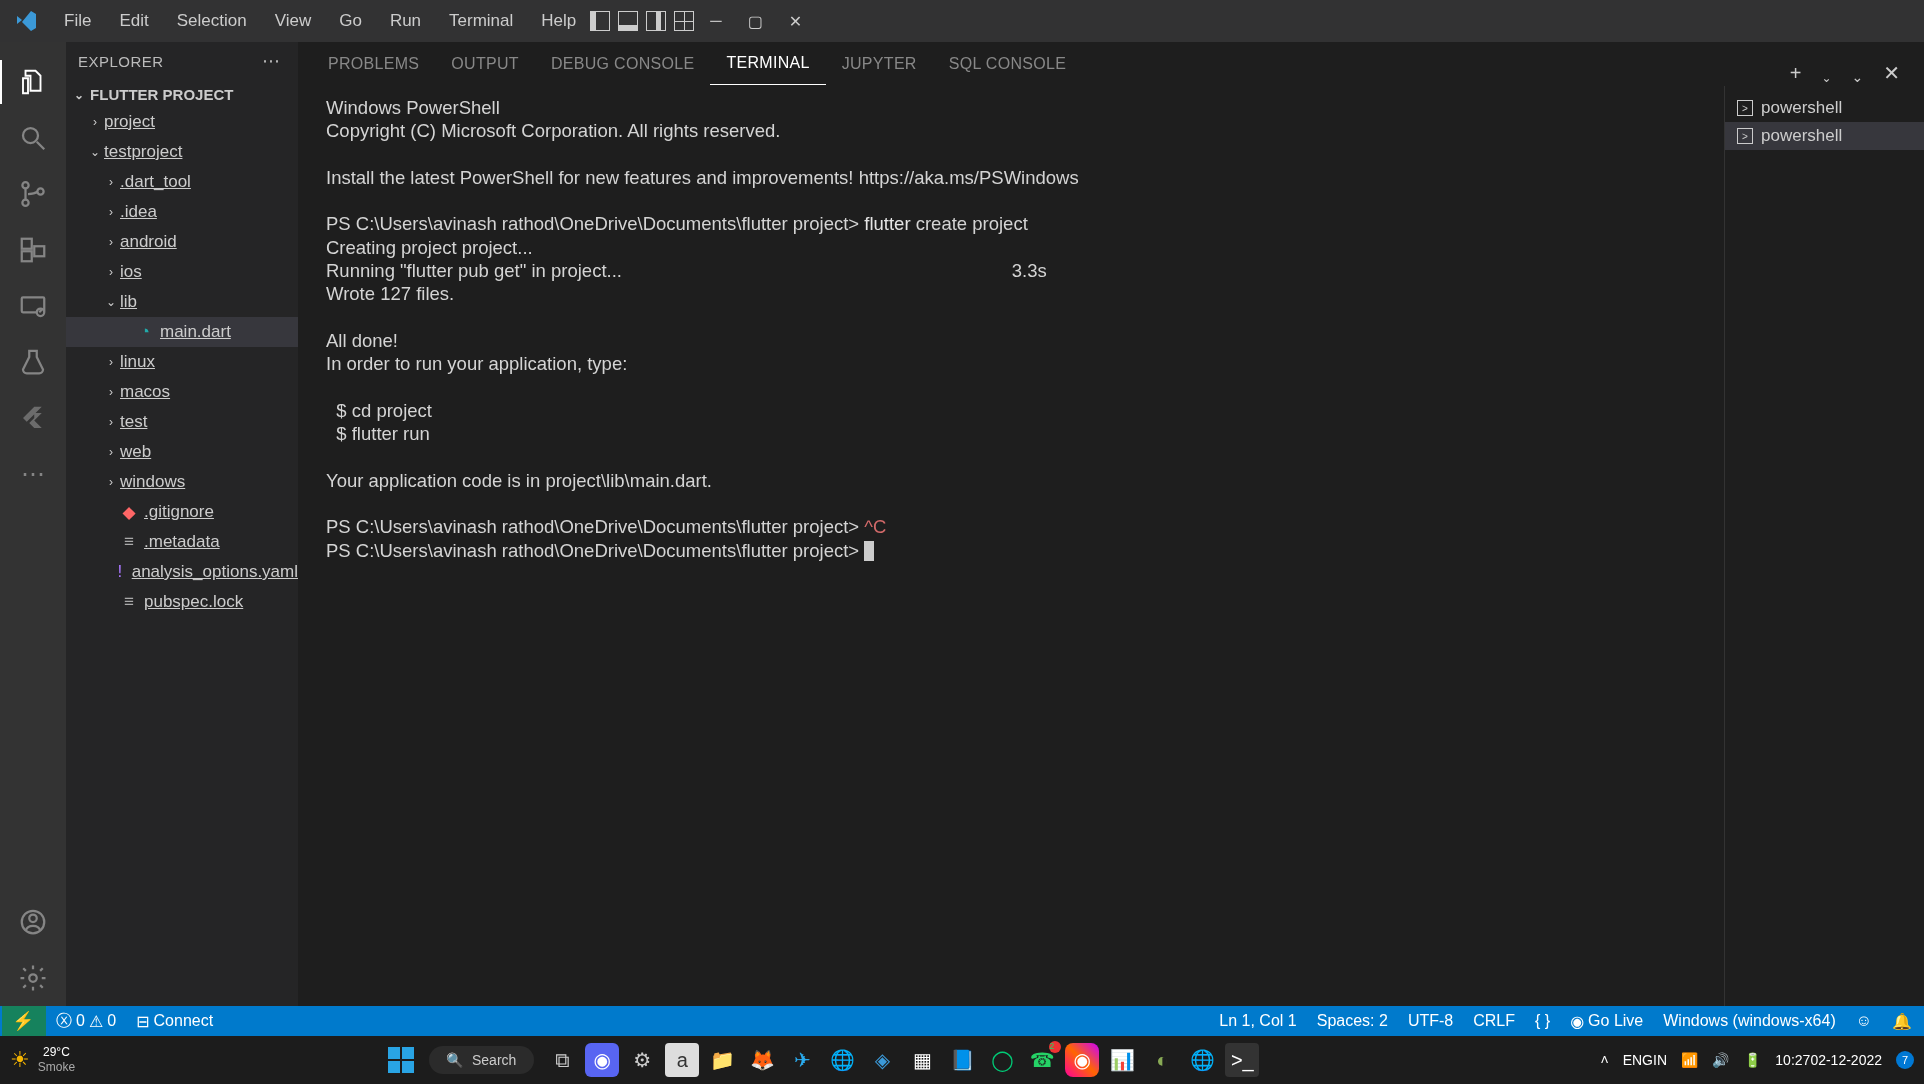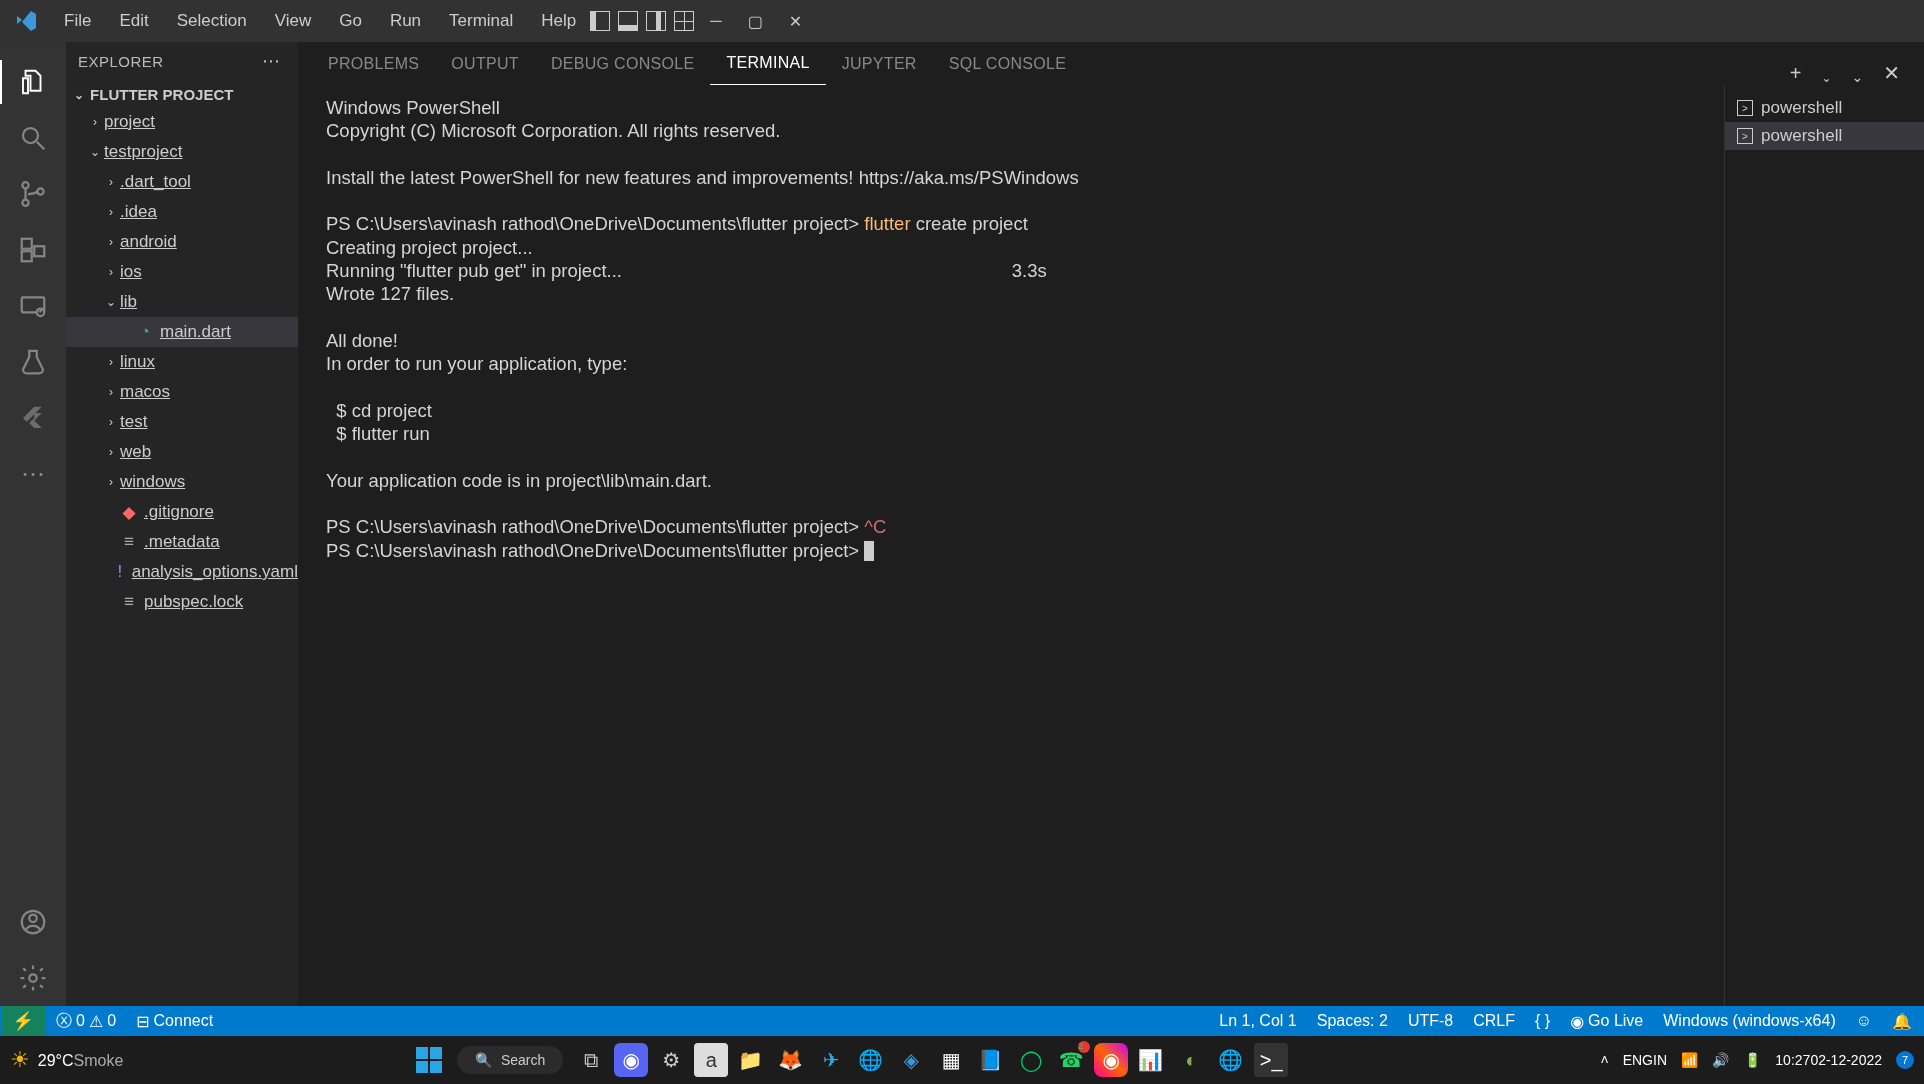--- a/index.html
+++ b/index.html
@@ -51,39 +51,39 @@
 
 .editor-area { flex: 1; background: #1e1e1e; display: flex; flex-direction: column; }
 .panel-tabs { height: 44px; display: flex; align-items: flex-end; padding: 0 14px; color: #888; font-size: 16px; border-bottom: 1px solid #1e1e1e; }
 .panel-tabs .tab { padding: 0 16px; height: 100%; display: flex; align-items: center; cursor: pointer; letter-spacing: 0.3px; }
 .panel-tabs .tab.active { color: #fff; border-bottom: 1px solid #fff; }
 .panel-tabs .spacer { flex: 1; }
 .panel-tabs .icon { padding: 0 10px; color: #ccc; font-size: 20px; cursor: pointer; }
 
 .terminal-wrap { flex: 1; display: flex; }
 .terminal { flex: 1; font-family: "Consolas", monospace; font-size: 18.5px; line-height: 23.3px; padding: 10px 0 0 28px; color: #d4d4d4; white-space: pre; }
-.terminal .yellow { color: #fdba74; text-align: right; }
+.terminal .yellow { color: #e5e5e5; text-align: right; }
 .terminal .red { color: #d16969; }
 .terminal .cursor { display:inline-block; width:10px; height:20px; background:#cccccc; vertical-align:text-bottom; }
 
 .terminal-sidebar { width: 200px; border-left: 1px solid #333; padding-top: 8px; }
 .term-entry { display: flex; align-items: center; padding: 4px 12px; font-size: 17px; cursor: pointer; gap:8px; }
 .term-entry.active { background: #37373d; }
 .term-entry .ps-icon { width:16px; height:16px; border:1.5px solid #ccc; display:inline-flex; align-items:center; justify-content:center; font-size:10px; }
 
 
 .status-bar { height: 30px; background: #007acc; color: #fff; display: flex; align-items: center; font-size: 16px; padding: 0 2px; }
 .status-bar .remote { background: #16825d; height: 100%; width: 44px; display:flex; align-items:center; justify-content:center; font-size:18px; }
 .status-bar .item { padding: 0 10px; display: flex; align-items: center; gap: 4px; height:100%; cursor: pointer; }
 .status-bar .spacer { flex: 1; }
 
 
 .taskbar { height: 48px; background: #1c1c1c; display: flex; align-items: center; color: #fff; font-size: 14px; padding: 0 10px; }
 .taskbar .weather { display:flex; align-items:center; gap:8px; margin-right:80px; }
-.taskbar .weather .temp { display:flex; flex-direction:row; line-height:15px; font-size:16px; }
+.taskbar .weather .temp { display:flex; flex-direction:column; line-height:15px; font-size:12px;align-items:center; }
 .taskbar .searchbox { background:#2b2b2b; border-radius:20px; padding:6px 18px; display:flex; align-items:center; gap:8px; color:#ccc; margin: 0 8px; }
 .taskbar .tb-icon { width:34px; height:34px; margin:0 3px; display:flex; align-items:center; justify-content:center; border-radius:4px; cursor:pointer; font-size:20px;}
 .taskbar .tray { margin-left: auto; display: flex; align-items: center; gap: 14px; font-size: 14px; }
 .taskbar .tray .stack { display:flex; align-items:center; line-height:14px; }
 .taskbar .win-logo { display:grid; grid-template-columns:12px 12px; grid-template-rows:12px 12px; gap:2px; }
 .taskbar .win-logo div { background:#29a4e4; }
 </style>
 </head>
 <body>
 

